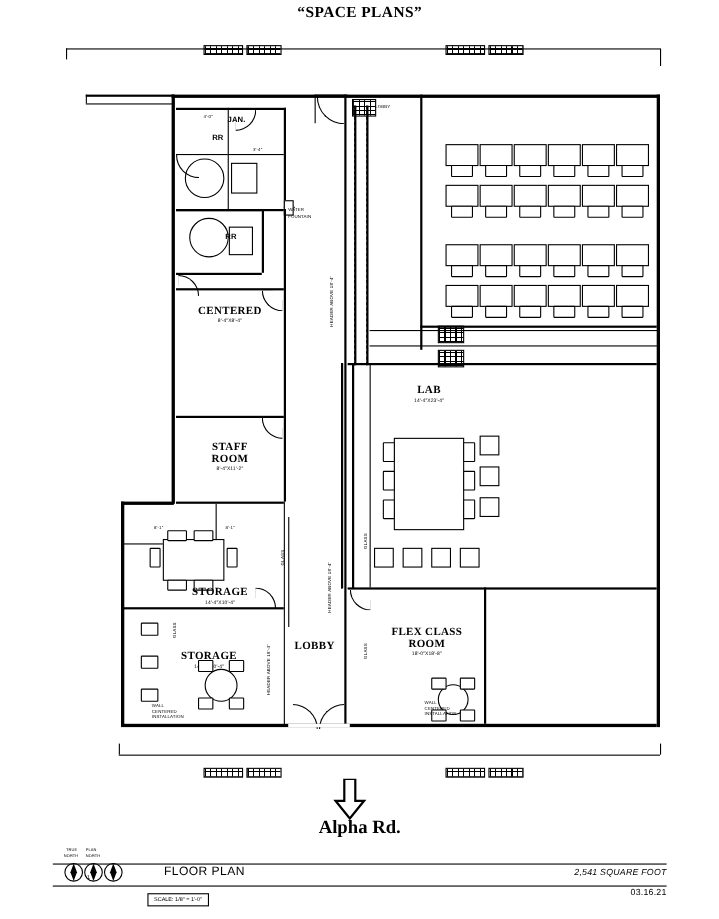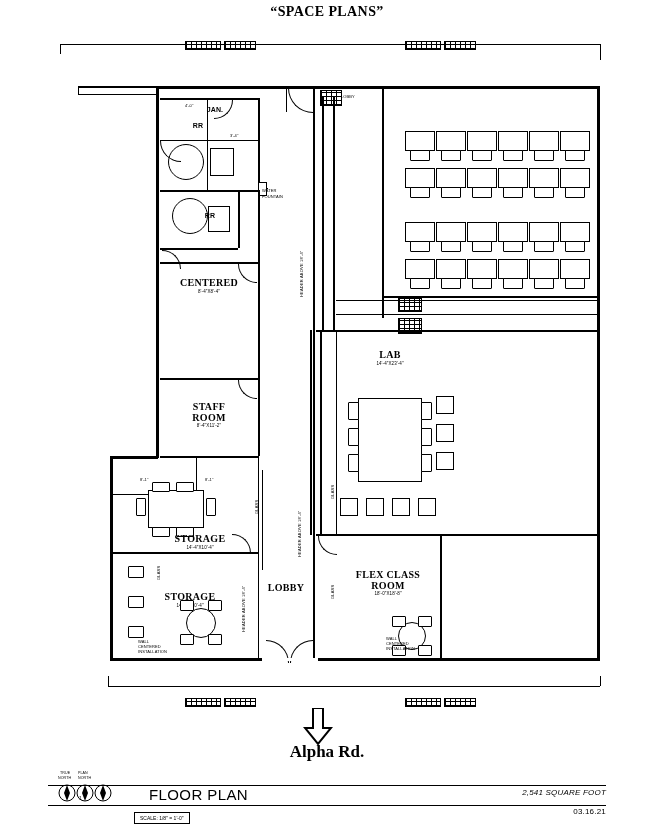--- a/index.html
+++ b/index.html
@@ -314,21 +314,21 @@
       <path d="M11 3 L14 11 L11 19 L8 11 Z" fill="#000"></path>
       <circle cx="29" cy="11" r="8" fill="none" stroke="#000" stroke-width="1"></circle>
       <path d="M29 3 L32 11 L29 19 L26 11 Z" fill="#000"></path>
       <circle cx="47" cy="11" r="8" fill="none" stroke="#000" stroke-width="1"></circle>
       <path d="M47 3 L50 11 L47 19 L44 11 Z" fill="#000"></path>
     </svg>
     <div class="tiny" style="left:27px;top:24px;font-size:5px;">1</div>
   </div>
 
   <div class="tb" style="left:134px;top:786px;">
-    <div class="lbl" style="font-size:15px;letter-spacing:.4px;padding-left:15px;">FLOOR PLAN</div>
+    <div class="lbl" style="font-size:11px;letter-spacing:.4px;padding-left:15px;">FLOOR PLAN</div>
   </div>
   <div class="tb" style="left:134px;top:806px;">
     <div class="lbl" style="font-size:5px;border:1px solid #000;padding:2px 5px;display:inline-block;">SCALE: 1/8" = 1'-0"</div>
   </div>
   <div class="tb" style="left:438px;top:788px;width:168px;text-align:right;">
     <div class="lbl" style="font-size:8px;letter-spacing:.2px;font-style:italic;">2,541 SQUARE FOOT</div>
   </div>
   <div class="tb" style="left:438px;top:807px;width:168px;text-align:right;">
     <div class="lbl" style="font-size:8px;letter-spacing:.2px;">03.16.21</div>
   </div>

